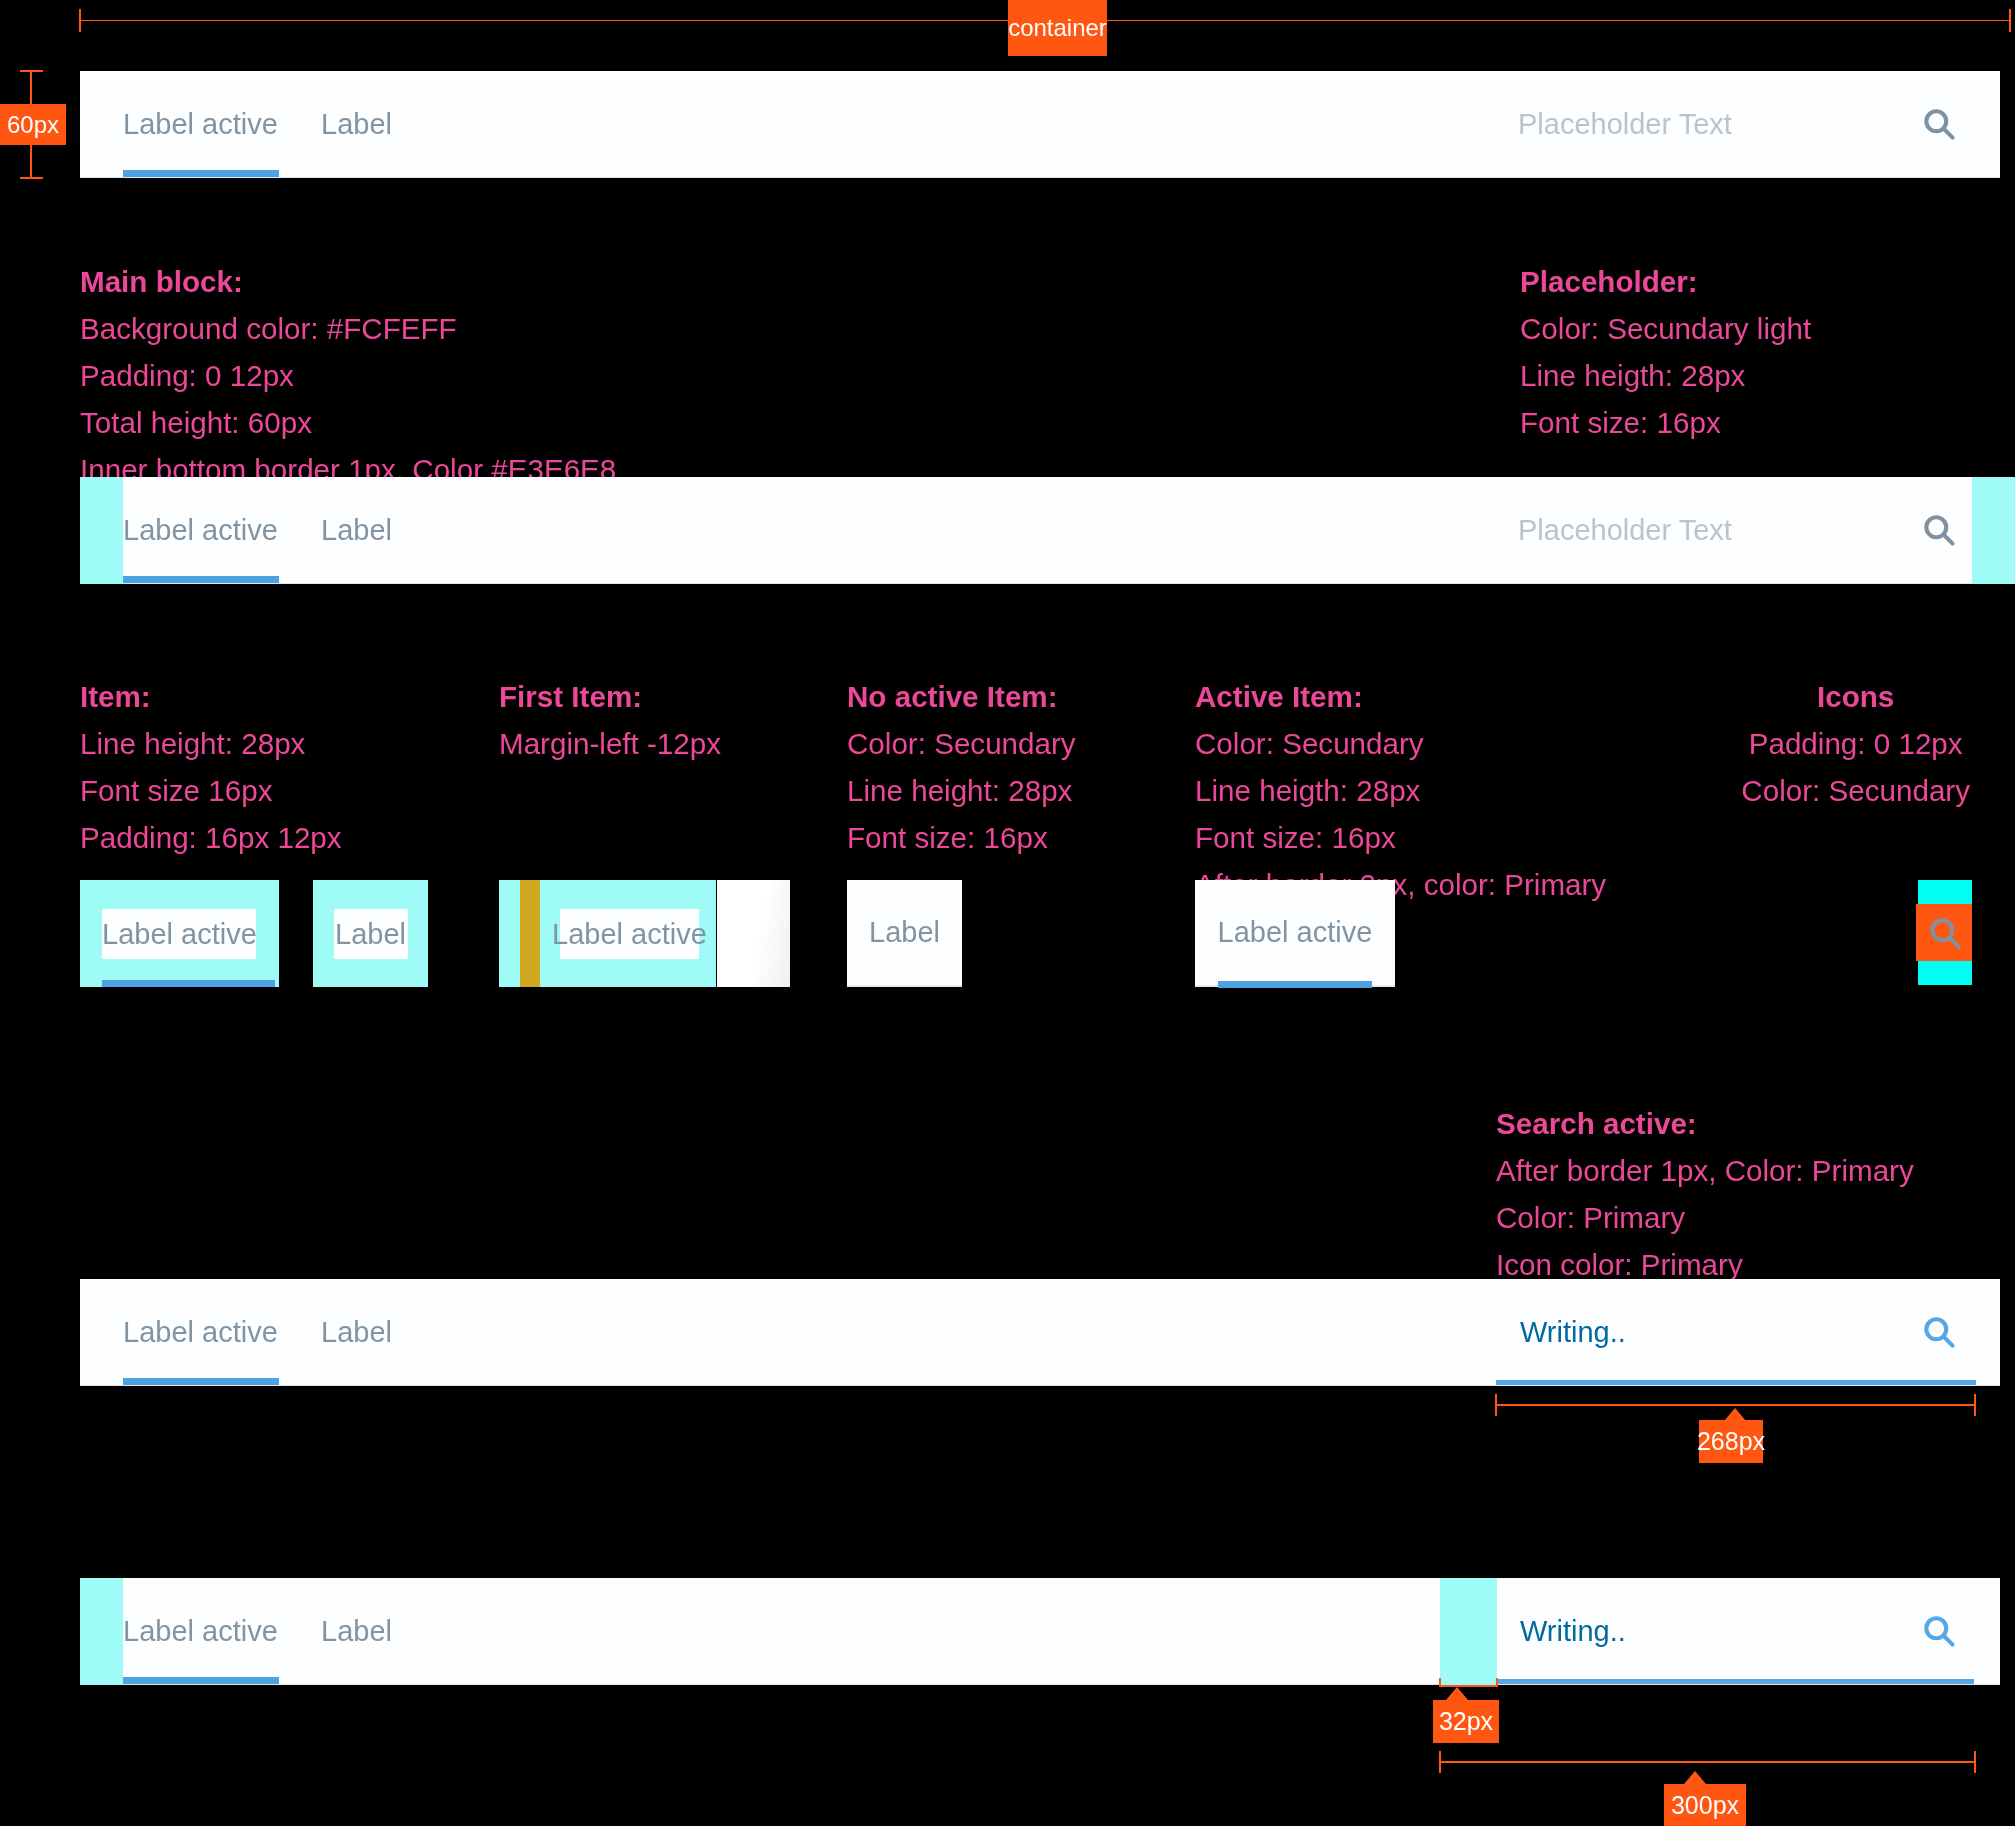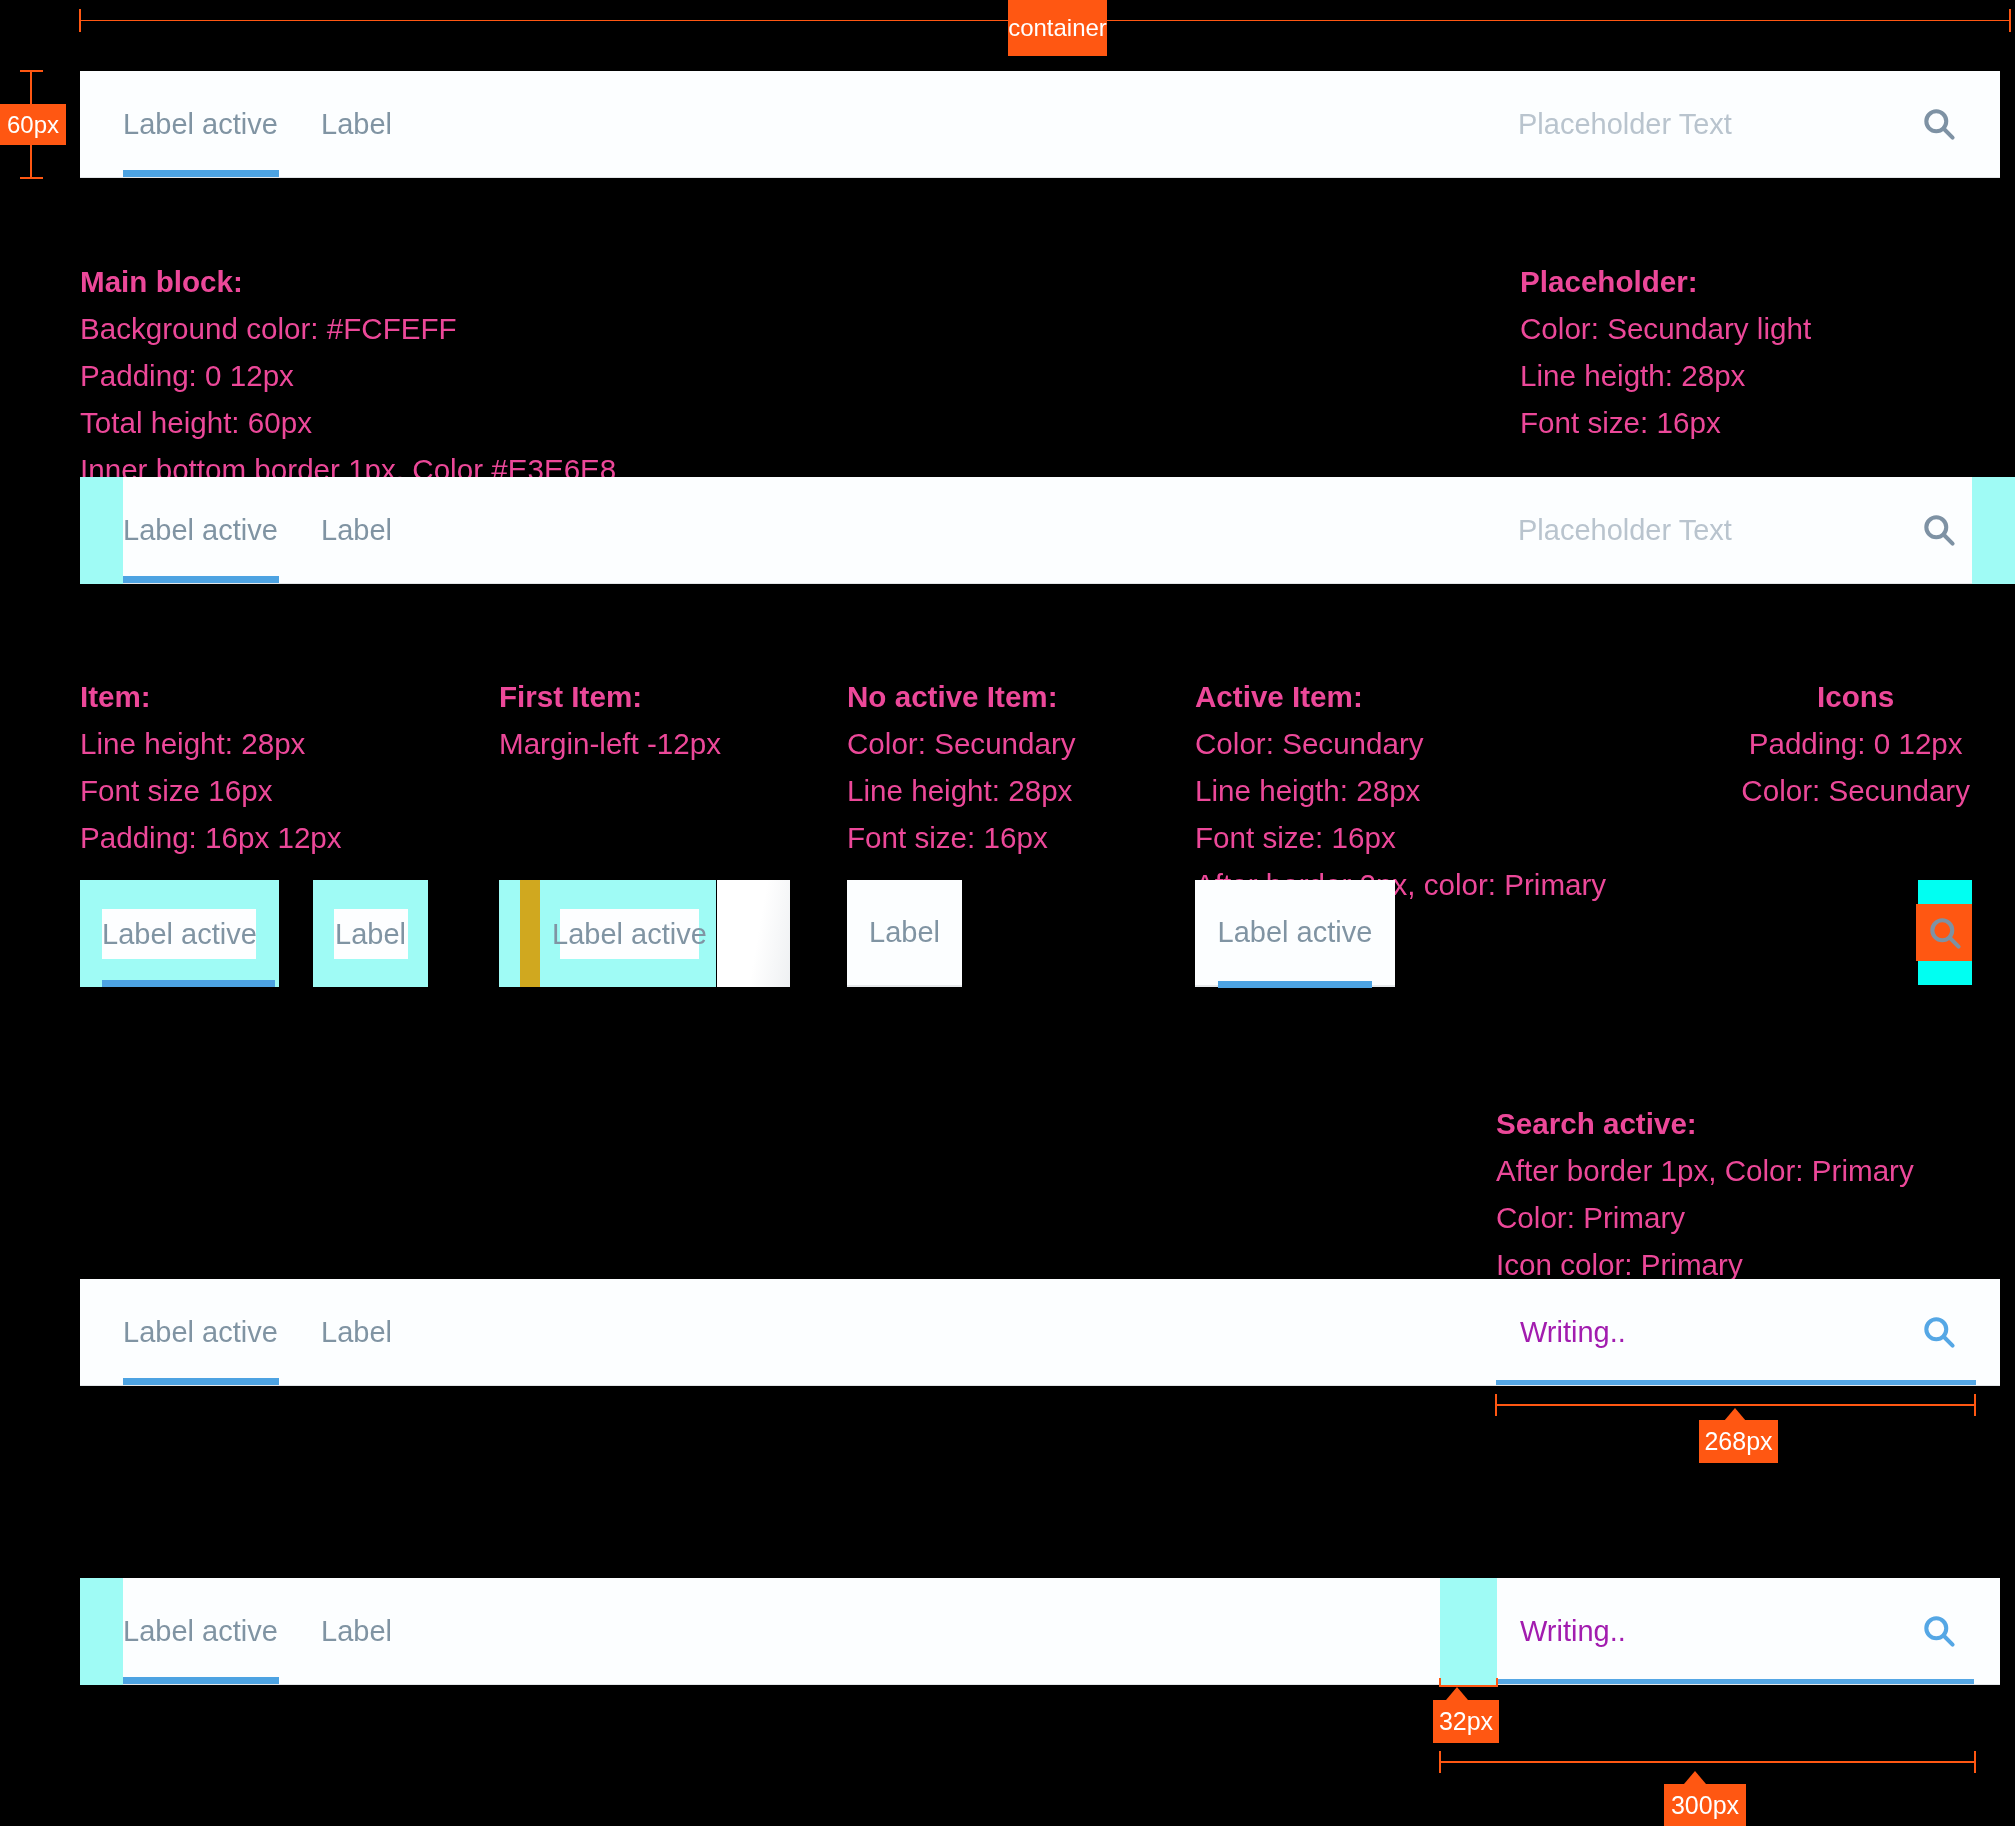--- a/index.html
+++ b/index.html
@@ -6,21 +6,21 @@
   #canvas{position:relative;width:2015px;height:1827px;background:#000;overflow:hidden;
           font-family:"Liberation Sans","DejaVu Sans",sans-serif;}
 
   
   .bar{position:absolute;left:80px;height:107px;background:#FCFEFF;
        border-bottom:1.8px solid #E3E6E8;box-sizing:border-box;}
   .nav-text{position:absolute;top:50%;transform:translateY(-50%);
             font-size:29px;color:#8094A3;white-space:nowrap;}
   .tab-underline{position:absolute;bottom:0;height:7.2px;background:#4DA3E2;}
   .ph{color:#B9C4CE;}
-  .writing{color:#a21caf;text-align:center;}
+  .writing{color:#0369a1;text-align:center;}
   .search-underline{position:absolute;bottom:0;height:5.4px;background:#55A7E5;}
   .icon-btn{position:absolute;top:50%;transform:translateY(-50%);width:38px;height:38px;}
   .cyan-strip{position:absolute;top:0;height:107px;background:#9FFBF5;}
 
   
   .mline{position:absolute;background:#FF5712;}
   .badge{position:absolute;background:#FF5712;color:#FFFFFF;display:flex;
          align-items:center;justify-content:center;font-size:25px;white-space:nowrap;}
   .tri-up{position:absolute;width:0;height:0;border-left:11.6px solid transparent;
           border-right:11.6px solid transparent;border-bottom:13.4px solid #FF5712;}
@@ -183,21 +183,21 @@
       <circle cx="18" cy="18" r="11" fill="none" stroke="#55A7E5" stroke-width="4.5"></circle>
       <line x1="26" y1="26" x2="36" y2="36" stroke="#55A7E5" stroke-width="4.5" stroke-linecap="round"></line>
     </svg>
     <div class="search-underline" style="left:1416px;width:480px"></div>
   </div>
 
   <div class="mline" style="left:1496px;top:1404px;width:480px;height:1.8px"></div>
   <div class="mline" style="left:1495px;top:1394px;width:1.8px;height:21.5px"></div>
   <div class="mline" style="left:1974px;top:1394px;width:1.8px;height:21.5px"></div>
   <div class="tri-up" style="left:1724px;top:1408px"></div>
-  <div class="badge" style="left:1699px;top:1420px;width:79px;height:43px">
+  <div class="badge" style="left:1699px;top:1420px;width:64px;height:43px">
     <span>268px</span>
   </div>
 
   <div class="bar" style="top:1578px;width:1920px">
     <div class="cyan-strip" style="left:0;width:43px"></div>
     <span class="nav-text" style="left:43px">Label active</span>
     <div class="tab-underline" style="left:43px;width:156px"></div>
     <span class="nav-text" style="left:241px">Label</span>
     <div class="cyan-strip" style="left:1360px;width:57px"></div>
     <span class="nav-text writing" style="left:1440px">Writing..</span>

